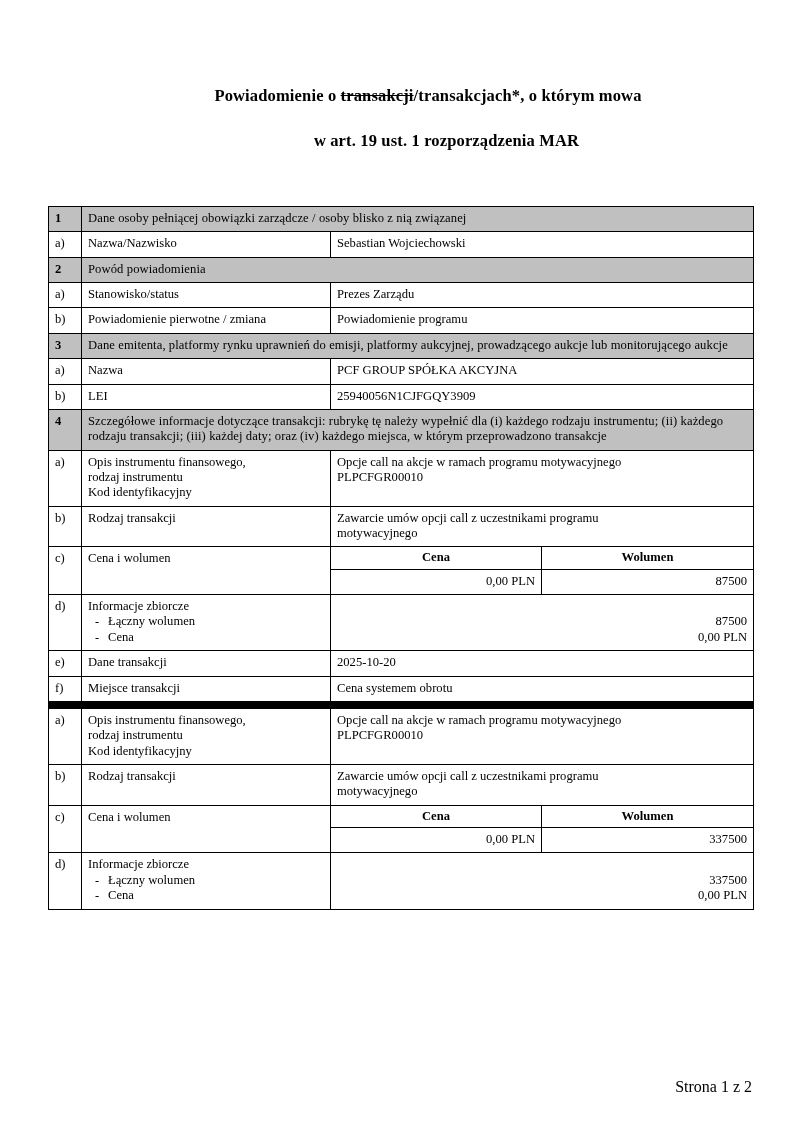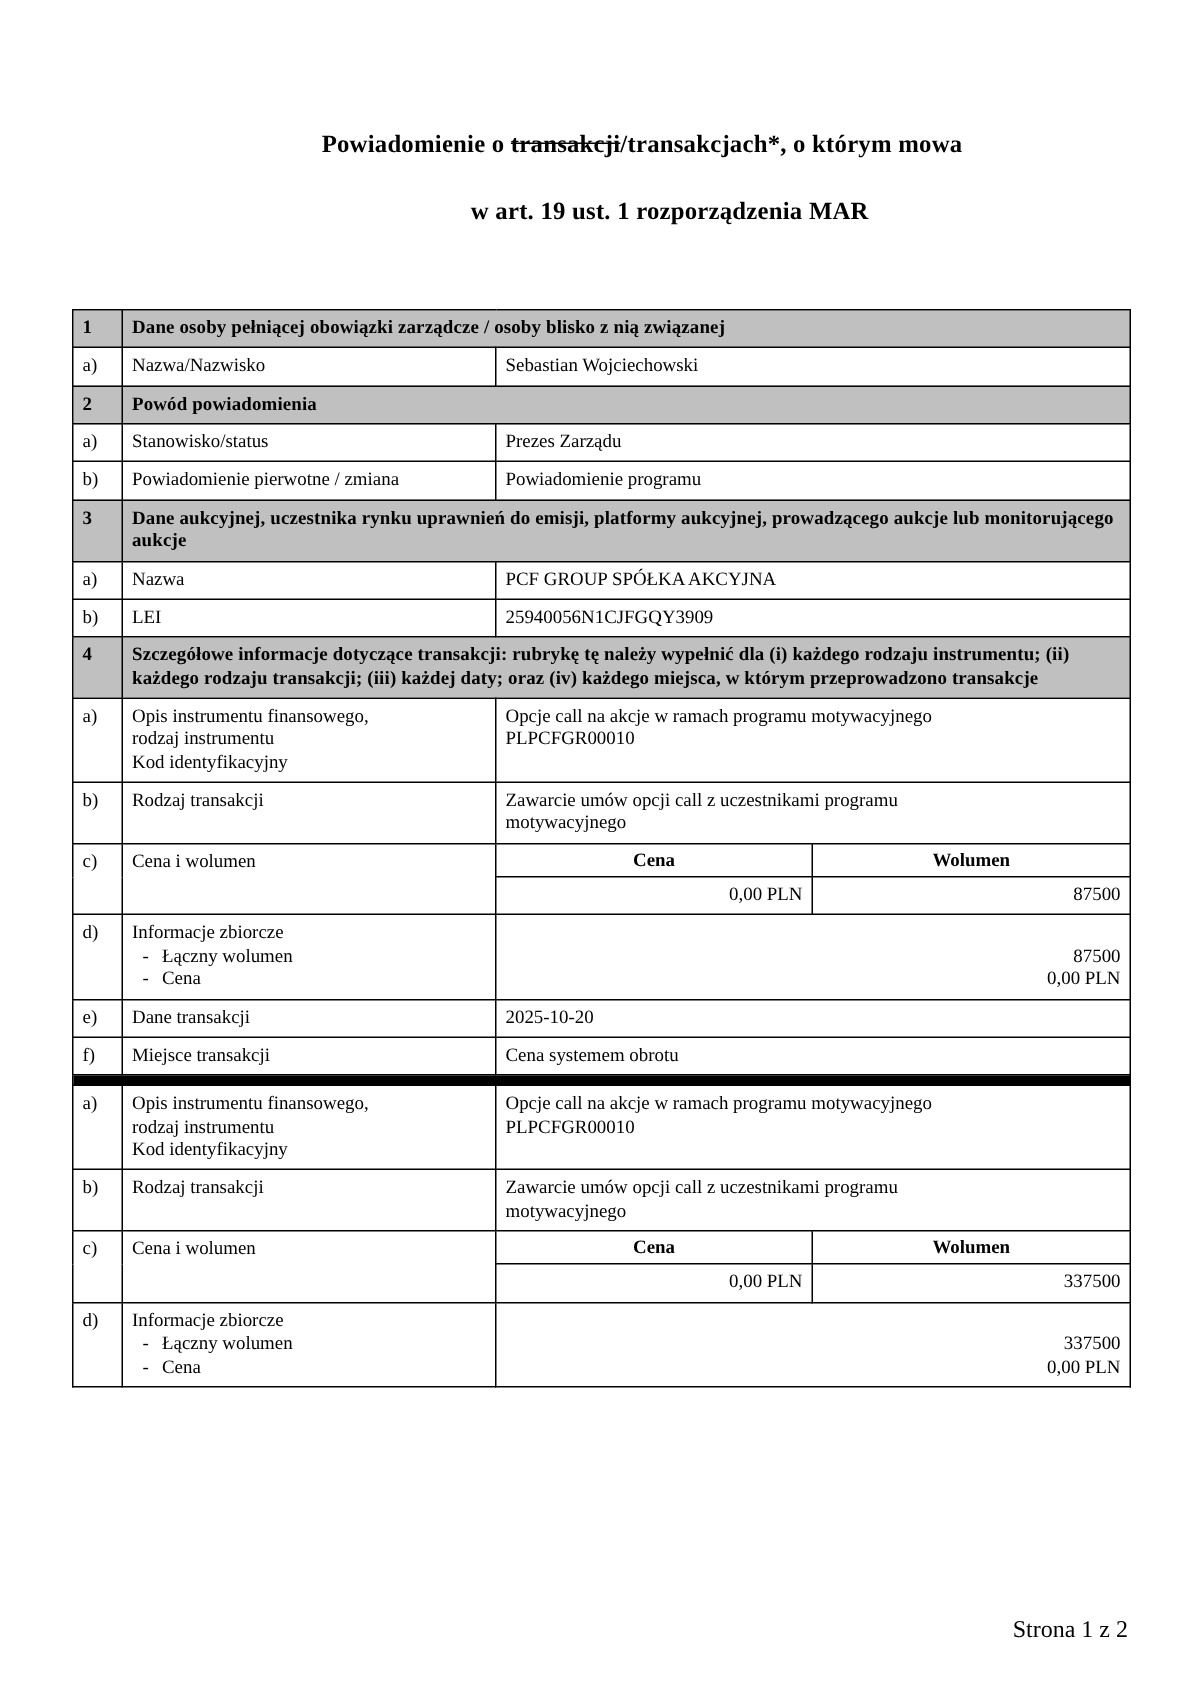--- a/index.html
+++ b/index.html
@@ -66,21 +66,21 @@
 
   
   col.c-idx   { width: 33px; }
   col.c-label { width: 249px; }
   col.c-v1    { width: 211px; }
   col.c-v2    { width: 212px; }
 
   
   tr.section td {
     background: #c0c0c0;
-    font-weight: bold;
+    font-weight: normal;
   }
   tr.section td.idx {
     font-weight: bold;
   }
   td.idx {
     text-align: left;
     padding-left: 6px;
   }
 
   
@@ -181,21 +181,21 @@
         <td colspan="2">Prezes Zarządu</td>
       </tr>
       <tr>
         <td class="idx">b)</td>
         <td>Powiadomienie pierwotne / zmiana</td>
         <td colspan="2">Powiadomienie programu</td>
       </tr>
 
       <tr class="section">
         <td class="idx">3</td>
-        <td class="section-title" colspan="3">Dane aukcyjnej, uczestnika rynku uprawnień do emisji, platformy aukcyjnej, prowadzącego aukcje lub monitorującego aukcje</td>
+        <td class="section-title" colspan="3">Dane emitenta, platformy rynku uprawnień do emisji, platformy aukcyjnej, prowadzącego aukcje lub monitorującego aukcje</td>
       </tr>
       <tr>
         <td class="idx">a)</td>
         <td>Nazwa</td>
         <td colspan="2">PCF GROUP SPÓŁKA AKCYJNA</td>
       </tr>
       <tr>
         <td class="idx">b)</td>
         <td>LEI</td>
         <td colspan="2">25940056N1CJFGQY3909</td>

